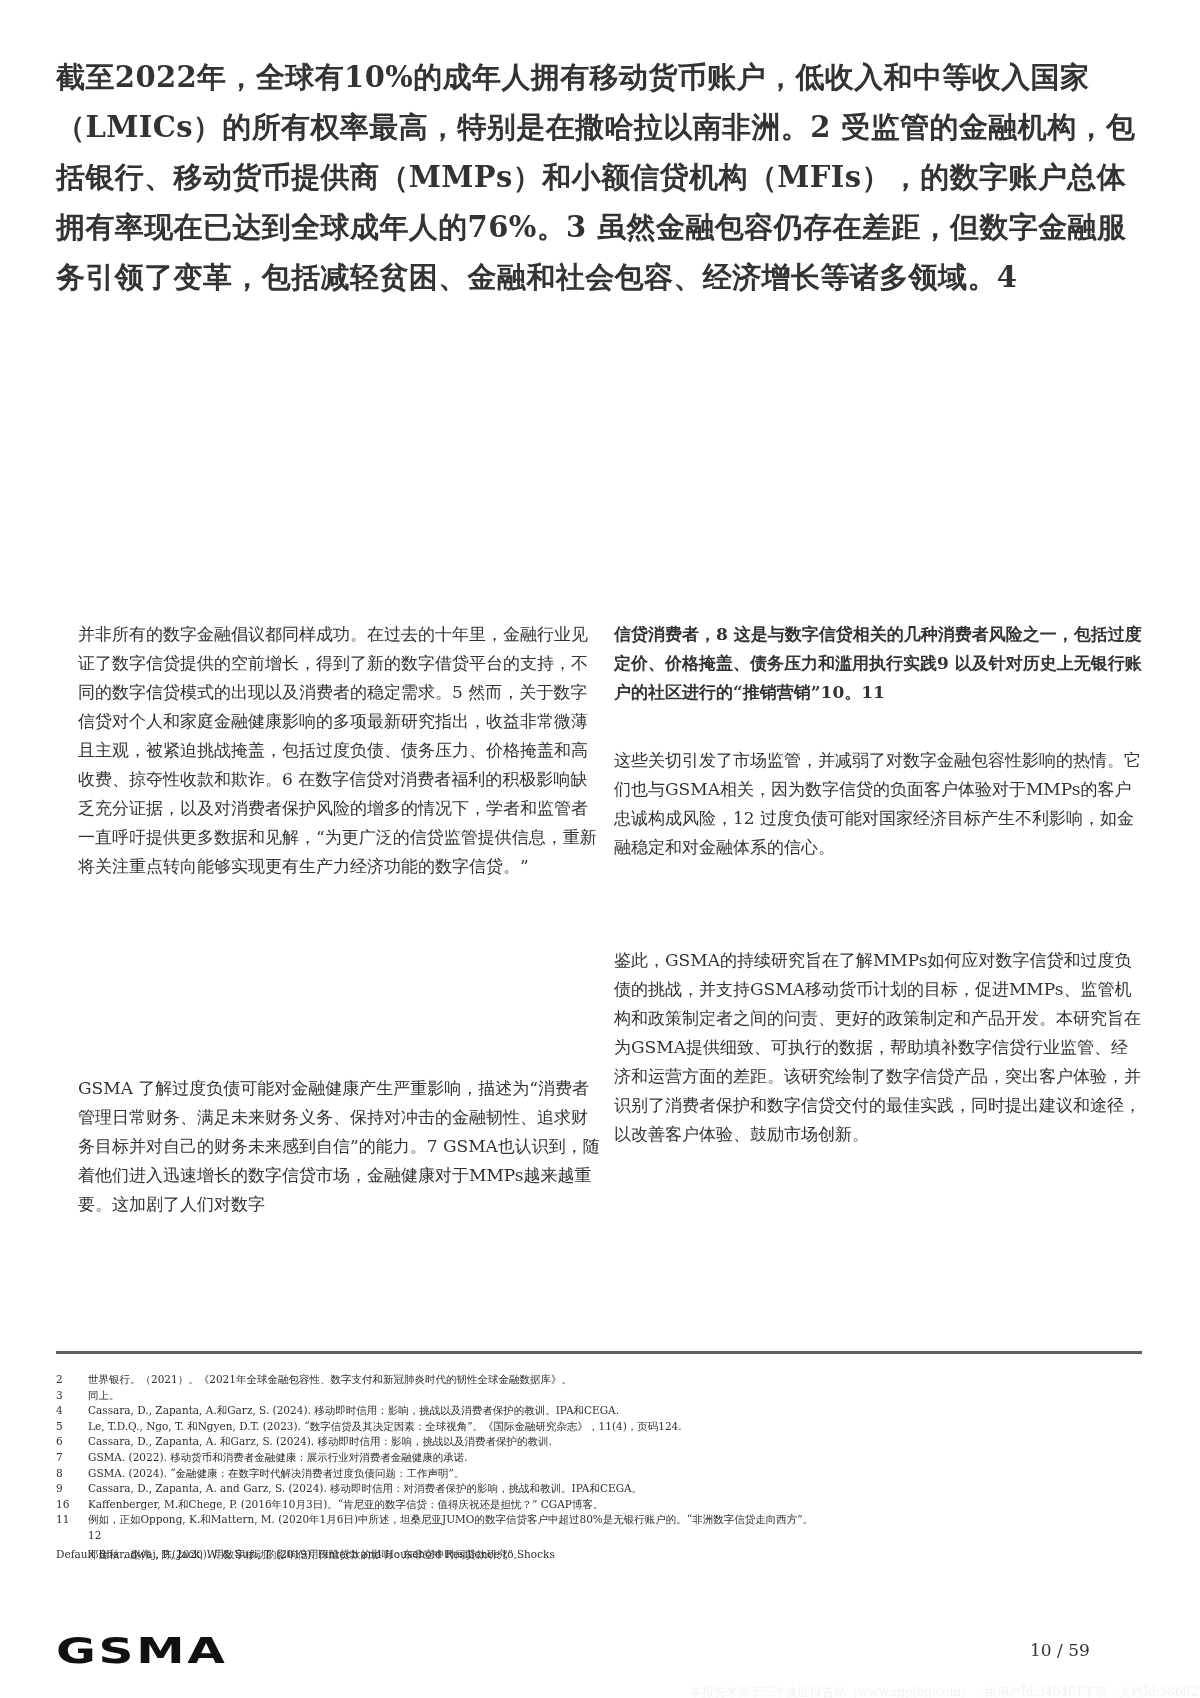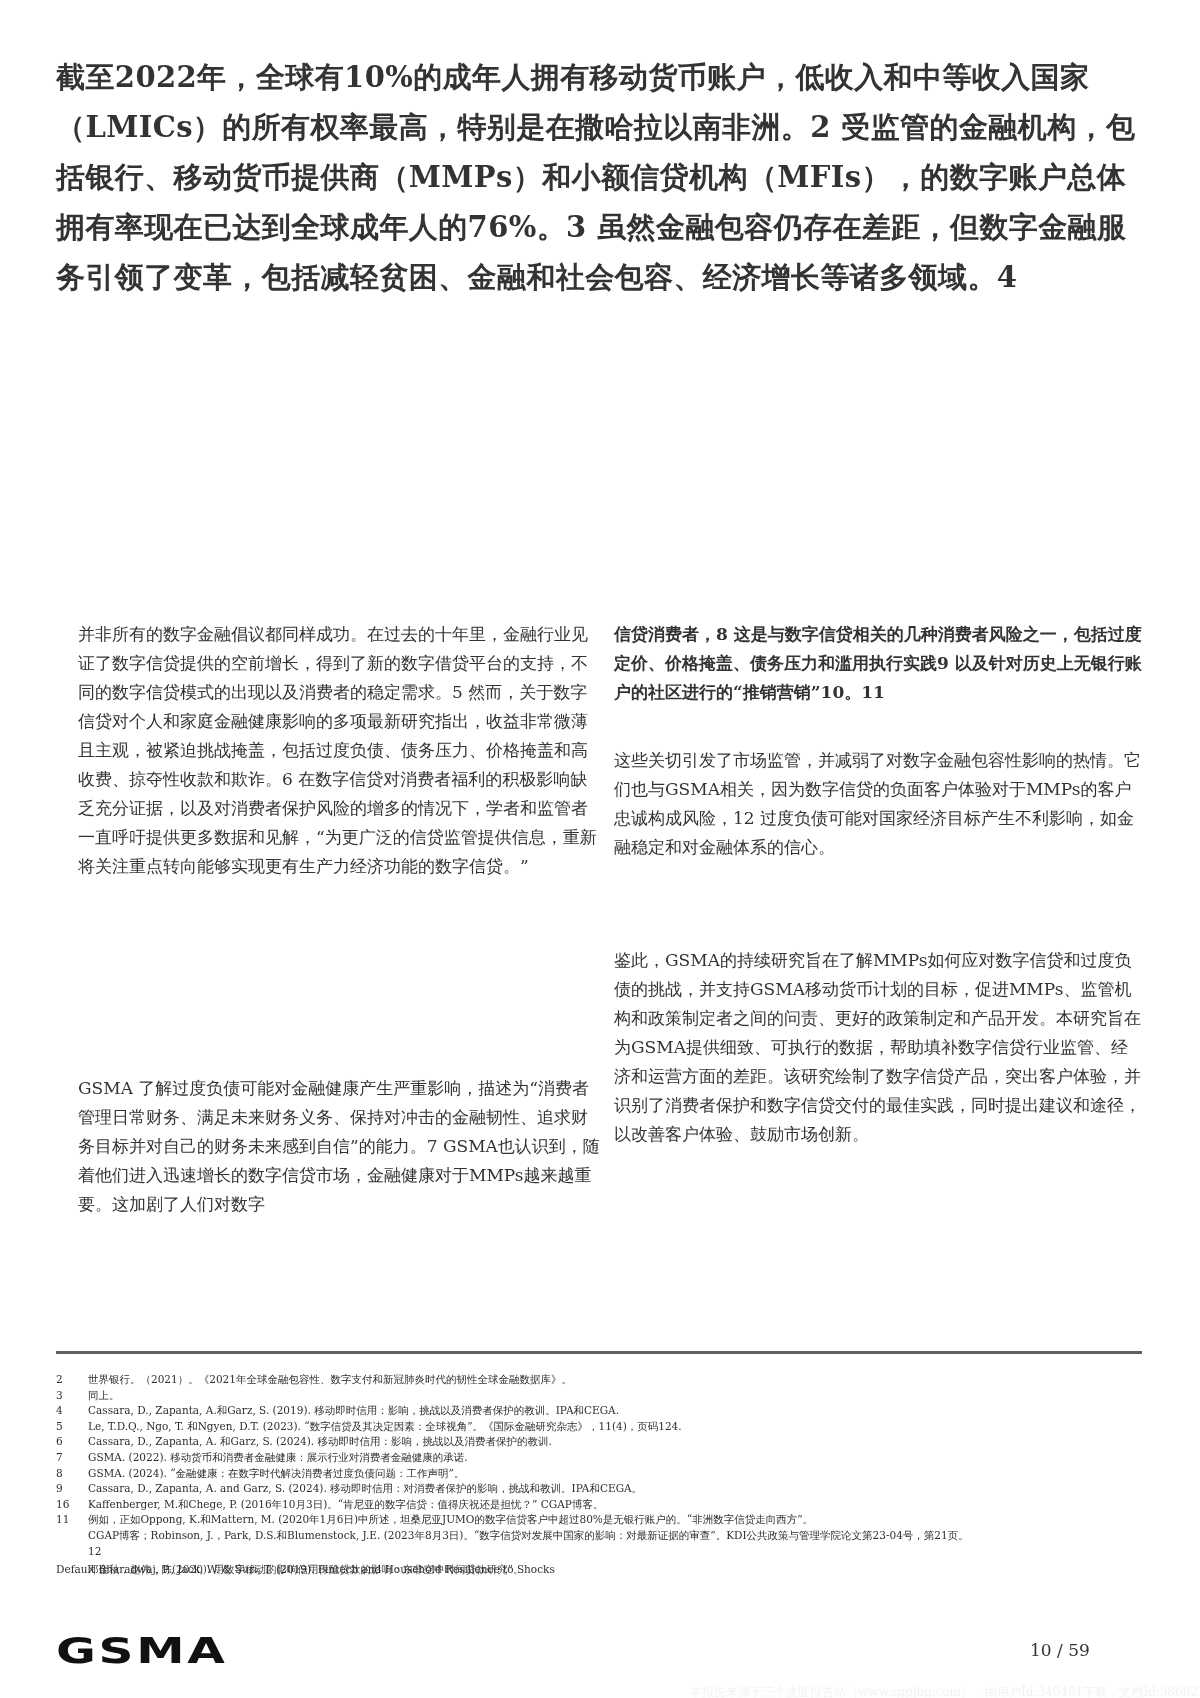--- a/index.html
+++ b/index.html
@@ -85,21 +85,21 @@
   <div class="fn">
       <span class="fn-num">2</span>
       <span class="fn-text">世界银行。（2021）。《2021年全球金融包容性、数字支付和新冠肺炎时代的韧性全球金融数据库》。</span>
     </div>
   <div class="fn">
       <span class="fn-num">3</span>
       <span class="fn-text">同上。</span>
     </div>
   <div class="fn">
       <span class="fn-num">4</span>
-      <span class="fn-text">Cassara, D., Zapanta, A.和Garz, S. (2019). 移动即时信用：影响，挑战以及消费者保护的教训。IPA和CEGA.</span>
+      <span class="fn-text">Cassara, D., Zapanta, A.和Garz, S. (2024). 移动即时信用：影响，挑战以及消费者保护的教训。IPA和CEGA.</span>
     </div>
   <div class="fn">
       <span class="fn-num">5</span>
       <span class="fn-text">Le, T.D.Q., Ngo, T. 和Ngyen, D.T. (2023). “数字信贷及其决定因素：全球视角”。《国际金融研究杂志》，11(4)，页码124.</span>
     </div>
   <div class="fn">
       <span class="fn-num">6</span>
       <span class="fn-text">Cassara, D., Zapanta, A. 和Garz, S. (2024). 移动即时信用：影响，挑战以及消费者保护的教训.</span>
     </div>
   <div class="fn">
@@ -115,24 +115,20 @@
       <span class="fn-text">Cassara, D., Zapanta, A. and Garz, S. (2024). 移动即时信用：对消费者保护的影响，挑战和教训。IPA和CEGA。</span>
     </div>
   <div class="fn">
       <span class="fn-num">16</span>
       <span class="fn-text">Kaffenberger, M.和Chege, P. (2016年10月3日)。“肯尼亚的数字信贷：值得庆祝还是担忧？” CGAP博客。</span>
     </div>
   <div class="fn">
       <span class="fn-num">11</span>
       <span class="fn-text">例如，正如Oppong, K.和Mattern, M. (2020年1月6日)中所述，坦桑尼亚JUMO的数字信贷客户中超过80%是无银行账户的。“非洲数字信贷走向西方”。</span>
     </div>
-  <div class="fn">
-      <span class="fn-num"></span>
-      <span class="fn-text">CGAP博客；Robinson, J.，Park, D.S.和Blumenstock, J.E. (2023年8月3日)。“数字信贷对发展中国家的影响：对最新证据的审查”。KDI公共政策与管理学院论文第23-04号，第21页。</span>
-    </div>
   <div class="fn" style="margin-bottom:3px;">
       <span class="fn-num"></span>
       <span class="fn-text">12</span>
     </div>
   <div class="fn-garbled">
     <span>Default Bharadwaj, P., Jack, W. &amp; Suri, T. (2019). Fintech and Household Resilience to Shocks</span>
     <span class="over">邓金秋，赵伟，陈(2020). 用数字移动的影响信用保险贷款的影响：东非空中时间贷款研究”。</span>
   </div>
 </div>
 

